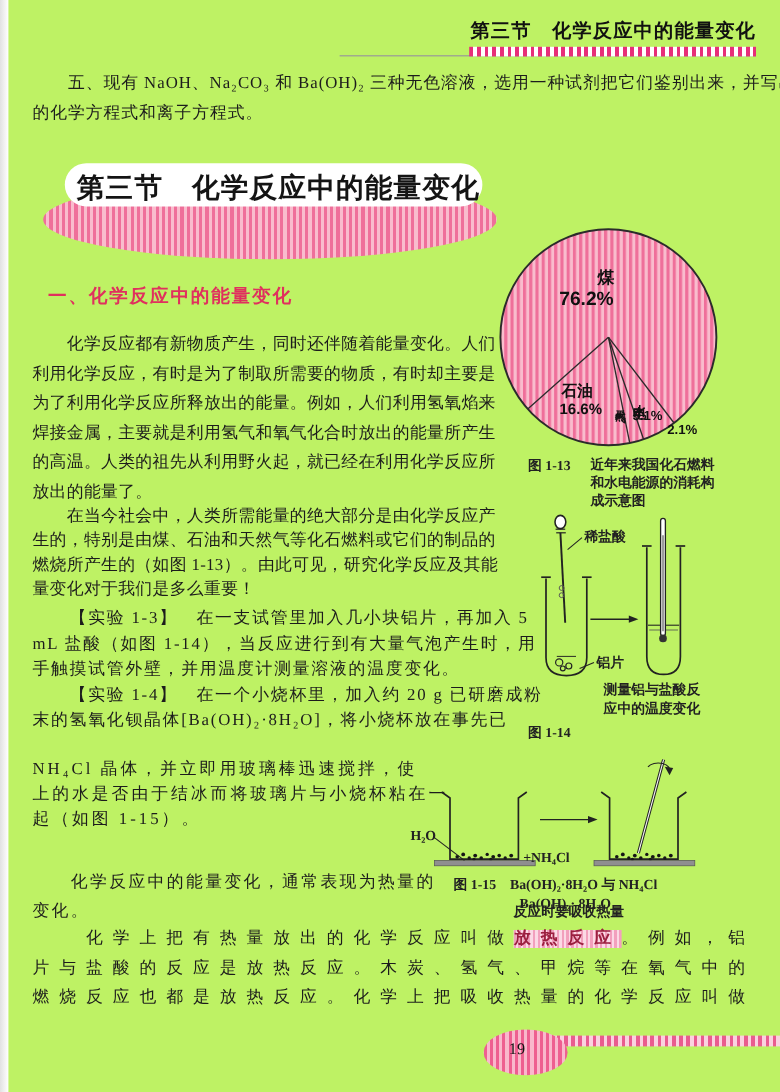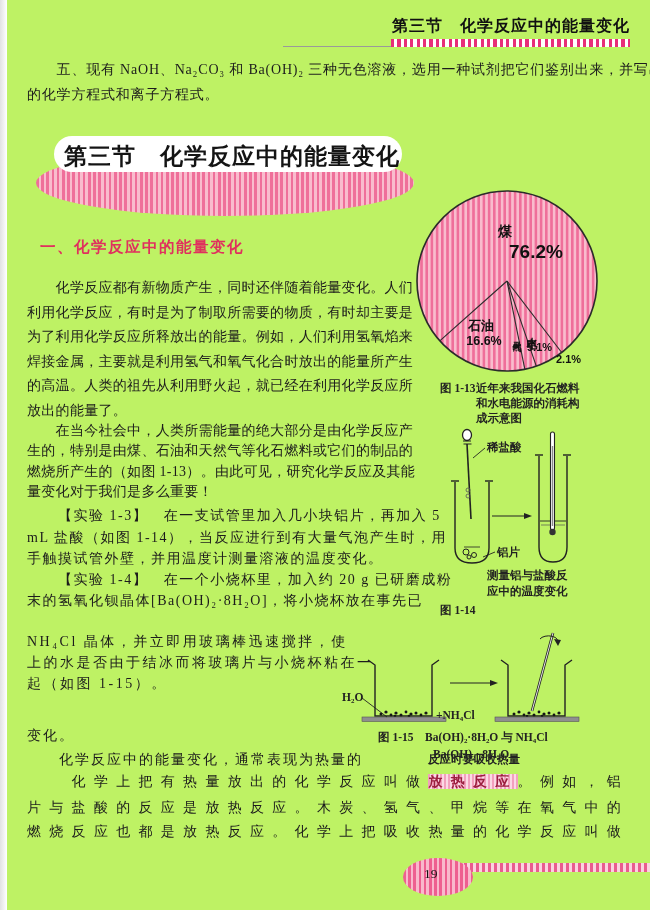--- a/index.html
+++ b/index.html
@@ -34,21 +34,21 @@
   .g-e14a{left:27px;top:570px;line-height:20.6px;letter-spacing:1.5px;}
   .g-e14b{left:27px;top:632px;line-height:20.8px;letter-spacing:2.5px;}
   .g-p3 {left:27px;top:724px;line-height:24px;letter-spacing:2px;}
   .line-f1{left:27px;top:773px;font-size:14px;letter-spacing:8.3px;white-space:pre;}
   .g-p4 {left:27px;top:796px;line-height:23.5px;letter-spacing:8.3px;}
   .hl{background:repeating-linear-gradient(90deg,#f2a0bd 0 2px,#fbd9e5 2px 4px);
       color:#9b1f3f;font-weight:bold;}
   
   .figlabel{position:absolute;font-size:11.5px;font-weight:bold;color:#222;white-space:pre;}
   .capno{position:absolute;font-size:11.5px;font-weight:bold;color:#222;white-space:pre;}
-  .capgroup{position:absolute;font-size:11.5px;font-weight:bold;color:#222;line-height:15px;}
+  .capgroup{position:absolute;font-size:11.5px;font-weight:bold;color:#222;line-height:15px;margin-left:16px;}
   .pie-label{position:absolute;font-weight:bold;color:#111;text-align:center;white-space:pre;
       font-family:"Liberation Sans","DejaVu Sans",sans-serif;}
   .vert{writing-mode:vertical-rl;text-orientation:upright;letter-spacing:1px;}
   
   .foot-stripe{left:458px;top:863px;width:192px;height:9px;
         background:repeating-linear-gradient(90deg,#e95c8e 0 3px,#fad2e0 3px 6px);}
   .page-badge{left:403px;top:858px;width:70px;height:38px;border-radius:50%;
         background:repeating-linear-gradient(90deg,#ee5f90 0 2.6px,#f9b8cc 2.6px 5.2px);}
   .page-num{left:424px;top:866px;font-size:13.5px;color:#111;font-family:"Liberation Serif",serif;}
   svg{position:absolute;overflow:visible;}
@@ -95,22 +95,22 @@
   <div class="tgroup g-e14a">
       <div class="tline">　　【实验 1-4】　在一个小烧杯里，加入约 20 g 已研磨成粉</div>
       <div class="tline">末的氢氧化钡晶体[Ba(OH)₂·8H₂O]，将小烧杯放在事先已</div>
     </div>
   <div class="tgroup g-e14b">
       <div class="tline">NH₄Cl 晶体，并立即用玻璃棒迅速搅拌，使</div>
       <div class="tline">上的水是否由于结冰而将玻璃片与小烧杯粘在一</div>
       <div class="tline">起（如图 1-15）。</div>
     </div>
   <div class="tgroup g-p3">
+      <div class="tline">　　化学反应中的能量变化，通常表现为热量的</div>
       <div class="tline">变化。</div>
-      <div class="tline">　　化学反应中的能量变化，通常表现为热量的</div>
     </div>
   <div class="abs line-f1"><span>　　化学上把有热量放出的化学反应叫做</span><span class="hl">放热反应</span><span>。例如，铝</span></div>
   <div class="tgroup g-p4">
       <div class="tline">片与盐酸的反应是放热反应。木炭、氢气、甲烷等在氧气中的</div>
       <div class="tline">燃烧反应也都是放热反应。化学上把吸收热量的化学反应叫做</div>
     </div>
 
   <svg style="left:415px;top:188px;" width="190" height="190" viewBox="0 0 190 190">
     <defs>
       <pattern id="pinkstripe" width="5.2" height="6" patternUnits="userSpaceOnUse">
@@ -118,21 +118,21 @@
         <rect width="2.6" height="6" fill="#ef6f9a"></rect>
       </pattern>
     </defs>
     <circle cx="92" cy="93" r="90" fill="url(#pinkstripe)" stroke="#2b2b2b" stroke-width="1.6"></circle>
     <line x1="92" y1="93" x2="146.7" y2="164.5" stroke="#2b2b2b" stroke-width="1.1"></line>
     <line x1="92" y1="93" x2="121.3" y2="178.1" stroke="#2b2b2b" stroke-width="1.1"></line>
     <line x1="92" y1="93" x2="109.8" y2="181.2" stroke="#2b2b2b" stroke-width="1.1"></line>
     <line x1="92" y1="93" x2="24.8" y2="152.8" stroke="#2b2b2b" stroke-width="1.1"></line>
   </svg>
   <div class="pie-label" style="left:498px;top:223px;font-size:14px;">煤</div>
-  <div class="pie-label" style="left:485px;top:241px;width:44px;font-size:19px;padding-left:24px;">76.2%</div>
+  <div class="pie-label" style="left:466px;top:241px;width:44px;font-size:16px;">76.2%</div>
   <div class="pie-label" style="left:468px;top:317px;font-size:13px;text-align:right;">石油</div>
   <div class="pie-label" style="left:462px;top:334px;width:44px;font-size:12.5px;">16.6%</div>
   <div class="pie-label vert" style="left:510px;top:317px;font-size:9px;height:36px;">天然气</div>
   <div class="pie-label" style="left:511px;top:353px;font-size:11px;padding-left:45px;">2.1%</div>
   <div class="pie-label vert" style="left:524px;top:315px;font-size:11px;height:28px;">水电</div>
   <div class="pie-label" style="left:527px;top:341px;font-size:11px;">5.1%</div>
   <div class="capno" style="left:440px;top:381px;">图 1-13</div>
   <div class="capgroup" style="left:476px;top:381px;">
       <div class="tline">近年来我国化石燃料</div>
       <div class="tline">和水电能源的消耗构</div>

